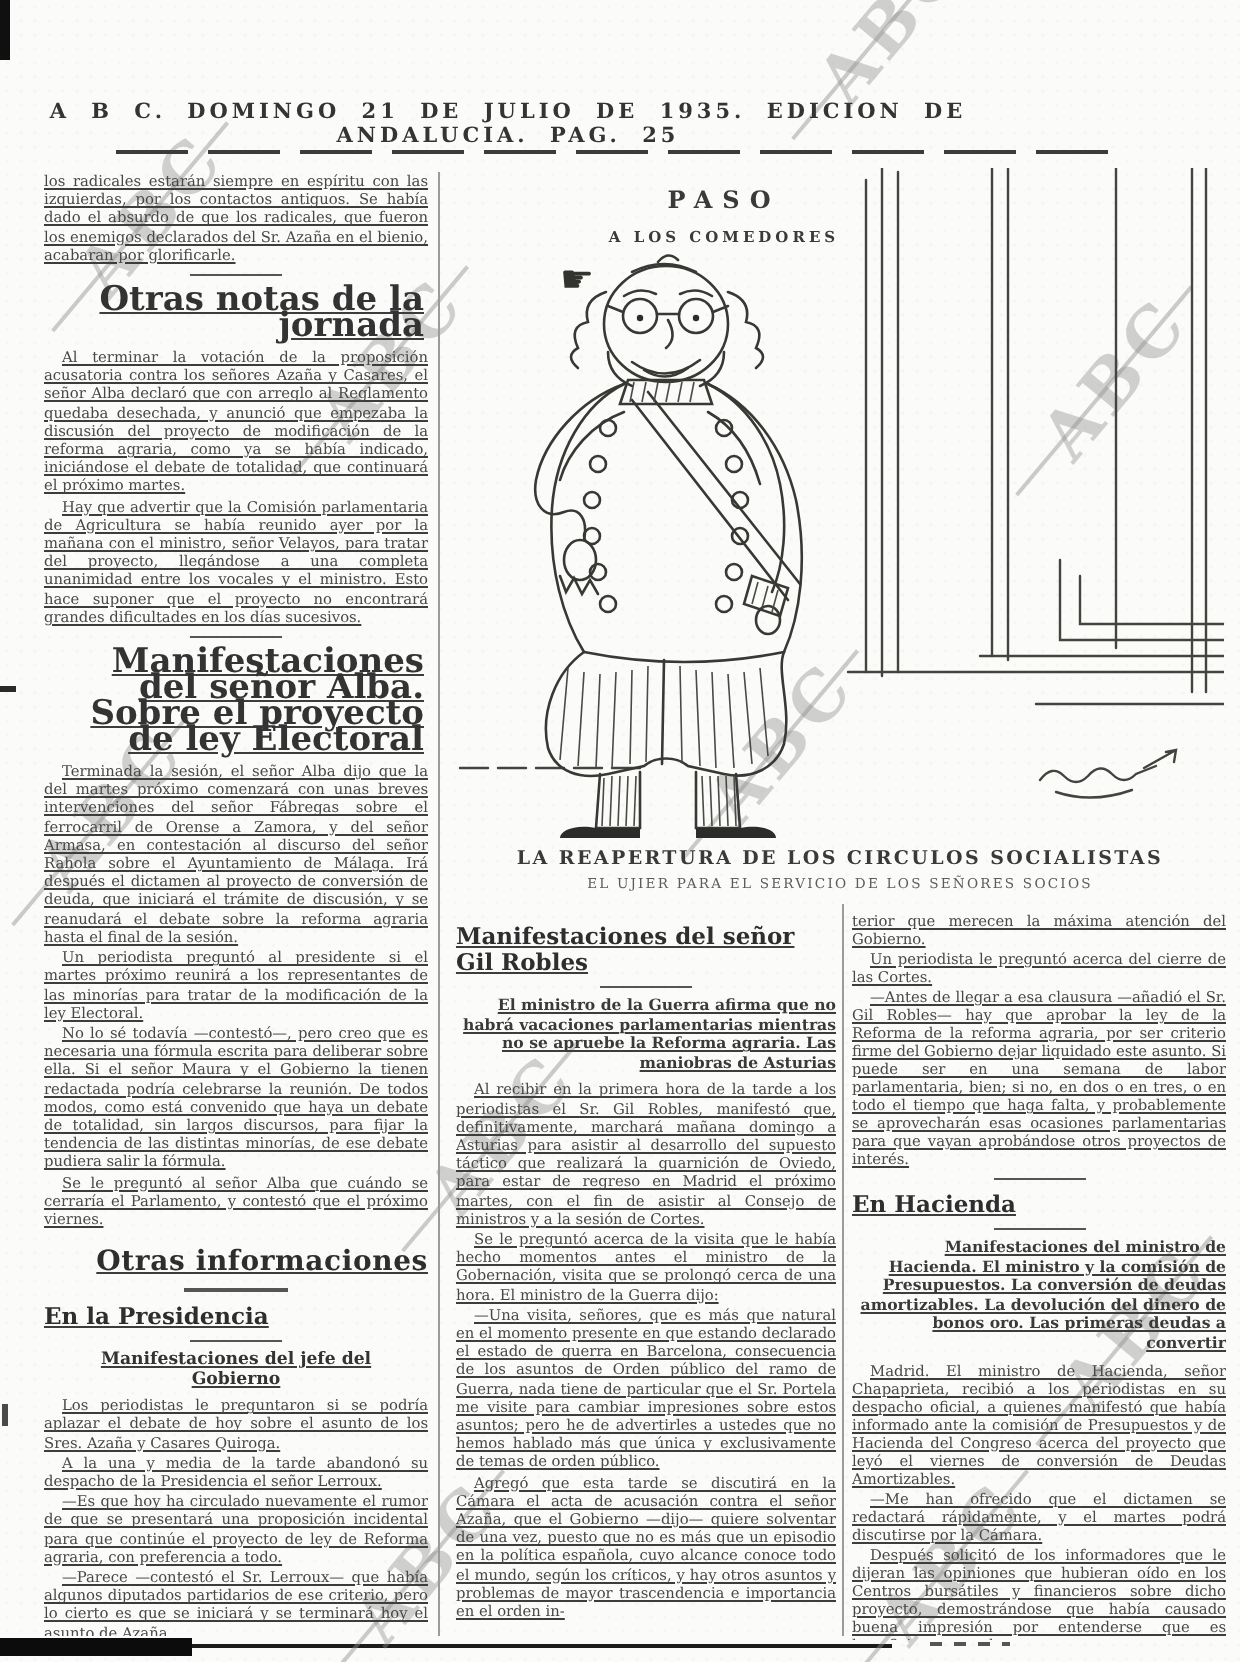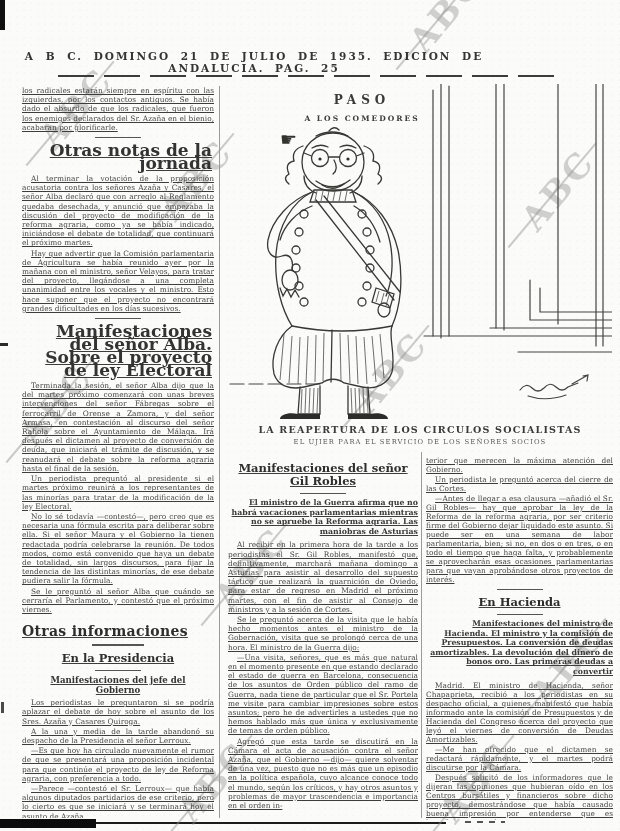--- a/index.html
+++ b/index.html
@@ -55,22 +55,22 @@
     font-size:7.4px; line-height:9.2px; text-align:justify; text-indent:9px;
     margin:0 0 1px 0; color:#474745;
   }
   .col p.noindent { text-indent:0; }
   #col-right p { line-height:9px; }
 
   .rule { width:46px; border-top:1.5px solid #555; margin:5px auto 4px; }
   .rule.thick { border-top-width:2px; width:52px; }
 
   .h-sub2 { font-size:17px; font-weight:bold; text-align:right; line-height:13px; margin:6px 2px 4px; color:#333; }
-  .h-big  { font-size:14px; font-weight:bold; text-align:left; line-height:16px; margin:9px 0 3px; color:#2e2e2e; letter-spacing:.3px; }
-  .h-med  { font-size:11.5px; font-weight:bold; text-align:center; line-height:13px; margin:6px 0 2px; color:#2e2e2e; }
+  .h-big  { font-size:14px; font-weight:bold; text-align:right; line-height:16px; margin:9px 0 3px; color:#2e2e2e; letter-spacing:.3px; }
+  .h-med  { font-size:11.5px; font-weight:bold; text-align:left; line-height:13px; margin:6px 0 2px; color:#2e2e2e; }
   .h-lead { font-size:8.6px; font-weight:bold; text-align:center; line-height:10px; margin:4px 16px 3px; color:#333; }
   .h-deck { font-size:7.8px; font-weight:bold; text-align:right; line-height:9.6px; margin:2px 0 4px; color:#3a3a3a; }
 
   
   #cartoon { left:228px; top:84px; width:384px; height:338px; }
   #caption { position:absolute; left:228px; top:424px; width:384px; text-align:center; }
   #caption .cap1 { font-size:9.5px; font-weight:bold; letter-spacing:1.2px; color:#3a3a3a; }
   #caption .cap2 { font-size:6.8px; letter-spacing:1.1px; color:#5c5c5a; margin-top:3px; }
 
   svg .ln   { stroke:#44443f; stroke-width:1.2; fill:none; stroke-linecap:round; }

